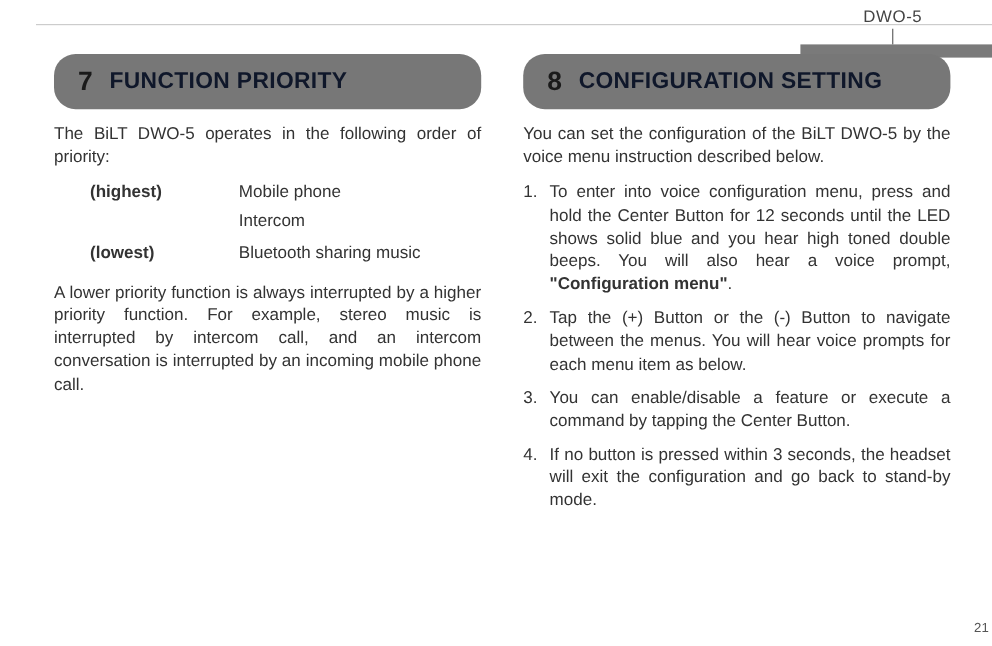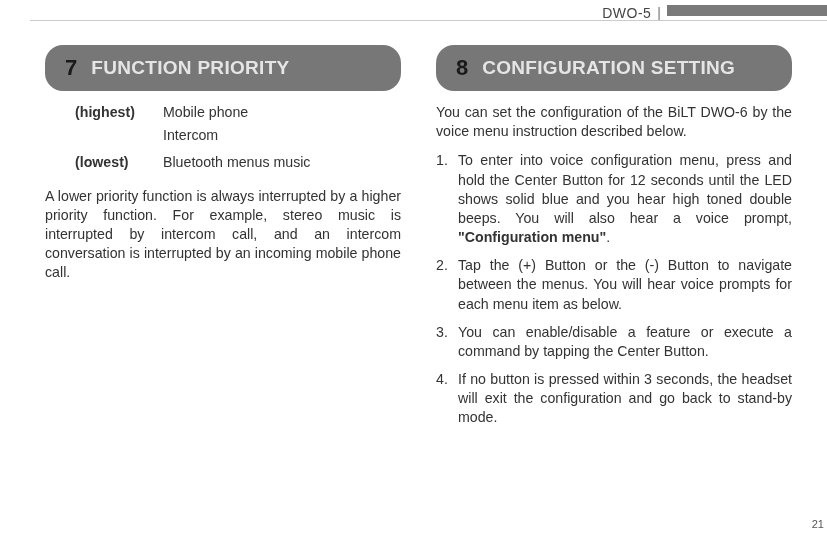--- a/index.html
+++ b/index.html
@@ -10,20 +10,22 @@
     font-family: "Helvetica Neue", Arial, sans-serif;
     color: #252525;
     position: relative;
     overflow: hidden;
   }
   .header {
     position: absolute;
     top: 5px;
     right: 0;
     display: flex;
+    align-items: center;
+    flex-direction: column;
   }
   .header-label {
     font-size: 14px;
     color: #444;
     letter-spacing: 0.5px;
     margin-right: 6px;
   }
   .header-bar {
     width: 160px;
     height: 11px;
@@ -72,32 +74,32 @@
     font-size: 22px;
     line-height: 1;
     color: #1a1a1a;
     font-family: Arial, sans-serif;
   }
   .section-title {
     font-weight: 700;
     font-size: 19px;
     line-height: 1.15;
     letter-spacing: 0.3px;
-    color: #e5e5e5;
+    color: #0f172a;
     font-family: Arial, sans-serif;
   }
   .para { margin-bottom: 10px; text-align: justify; }
   .priority-table { margin: 4px 0 14px 30px; }
   .priority-row { display: flex; margin-bottom: 4px; }
   .priority-key {
     width: 88px;
     font-weight: 700;
     flex-shrink: 0;
   }
-  .priority-val { flex: 1; text-align: justify; }
+  .priority-val { flex: 1; text-align: justify; margin-left: 36px; }
   ol.steps { list-style: none; counter-reset: step; margin-top: 6px; }
   ol.steps li {
     counter-increment: step;
     text-align: justify;
     margin-bottom: 9px;
     padding-left: 22px;
     position: relative;
   }
   ol.steps li::before {
     content: counter(step) ".";
@@ -124,49 +126,50 @@
 <div class="divider"></div>
 
 <div class="columns">
 
   <div class="col">
     <div class="section-head">
       <span class="section-num">7</span>
       <span class="section-title">FUNCTION PRIORITY</span>
     </div>
 
+    <p class="para">The BiLT DWO-5 operates in the following order of priority:</p>
 
     <div class="priority-table">
       <div class="priority-row">
         <div class="priority-key">(highest)</div>
         <div class="priority-val">Mobile phone</div>
       </div>
       <div class="priority-row">
         <div class="priority-key"></div>
         <div class="priority-val">Intercom</div>
       </div>
       <div class="priority-row">
         <div class="priority-key"></div>
       </div>
       <div class="priority-row">
         <div class="priority-key">(lowest)</div>
-        <div class="priority-val">Bluetooth menus music</div>
+        <div class="priority-val">Bluetooth sharing music</div>
       </div>
     </div>
 
     <p class="para">A lower priority function is always interrupted by a higher priority function. For example, stereo music is interrupted by intercom call, and an intercom conversation is interrupted by an incoming mobile phone call.</p>
   </div>
 
   <div class="col">
     <div class="section-head">
       <span class="section-num">8</span>
       <span class="section-title">CONFIGURATION SETTING</span>
     </div>
 
-    <p class="para">You can set the configuration of the BiLT DWO-6 by the voice menu instruction described below.</p>
+    <p class="para">You can set the configuration of the BiLT DWO-5 by the voice menu instruction described below.</p>
 
     <ol class="steps">
       <li>
         <span>To enter into voice configuration menu, press and hold the Center Button for 12 seconds until the LED shows solid blue and you hear high toned double beeps. You will also hear a voice prompt, </span><span class="bold-inline">"Configuration menu"</span><span>.</span>
       </li>
       <li>Tap the (+) Button or the (-) Button to navigate between the menus. You will hear voice prompts for each menu item as below.</li>
       <li>You can enable/disable a feature or execute a command by tapping the Center Button.</li>
       <li>If no button is pressed within 3 seconds, the headset will exit the configuration and go back to stand-by mode.</li>
     </ol>
   </div>

